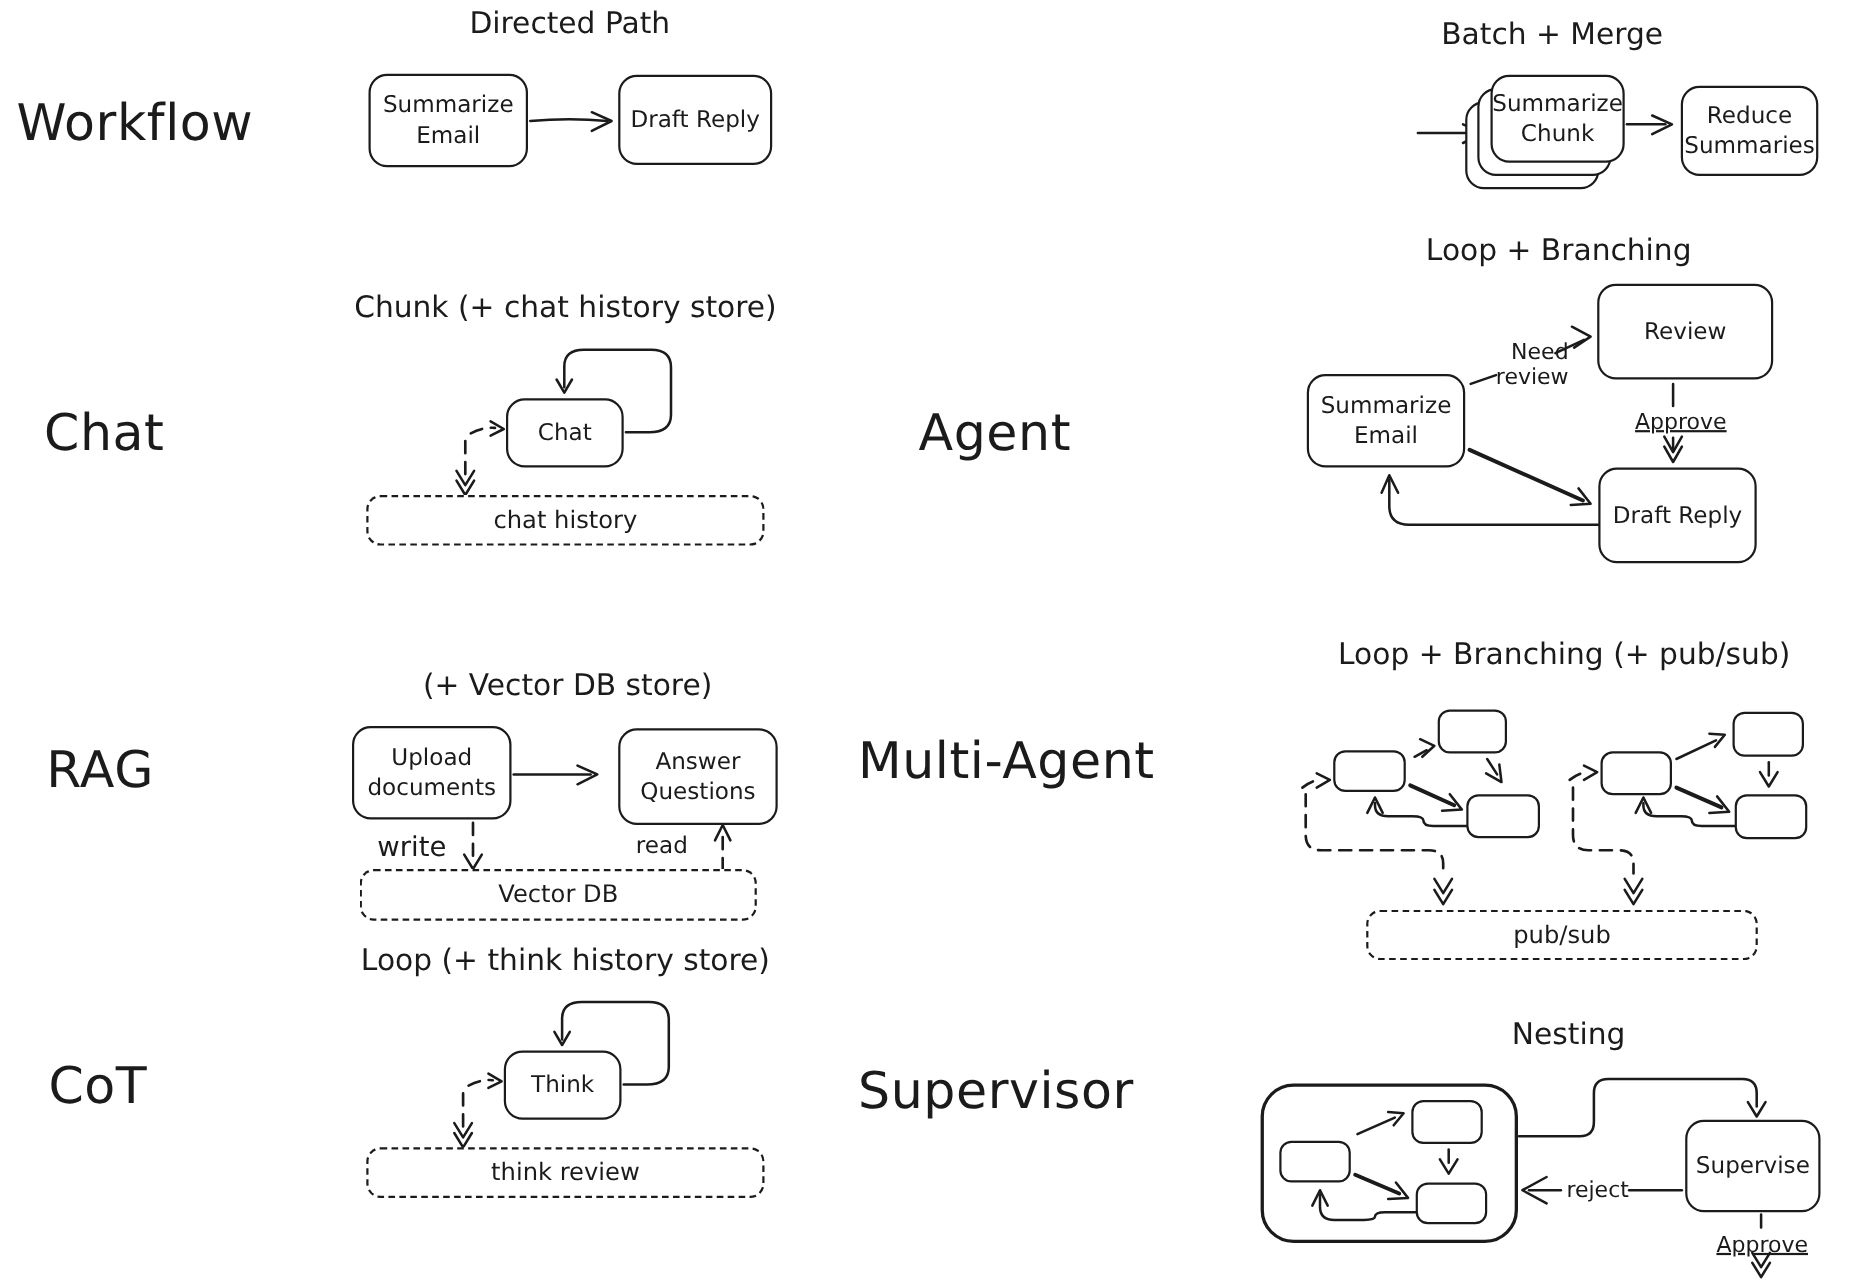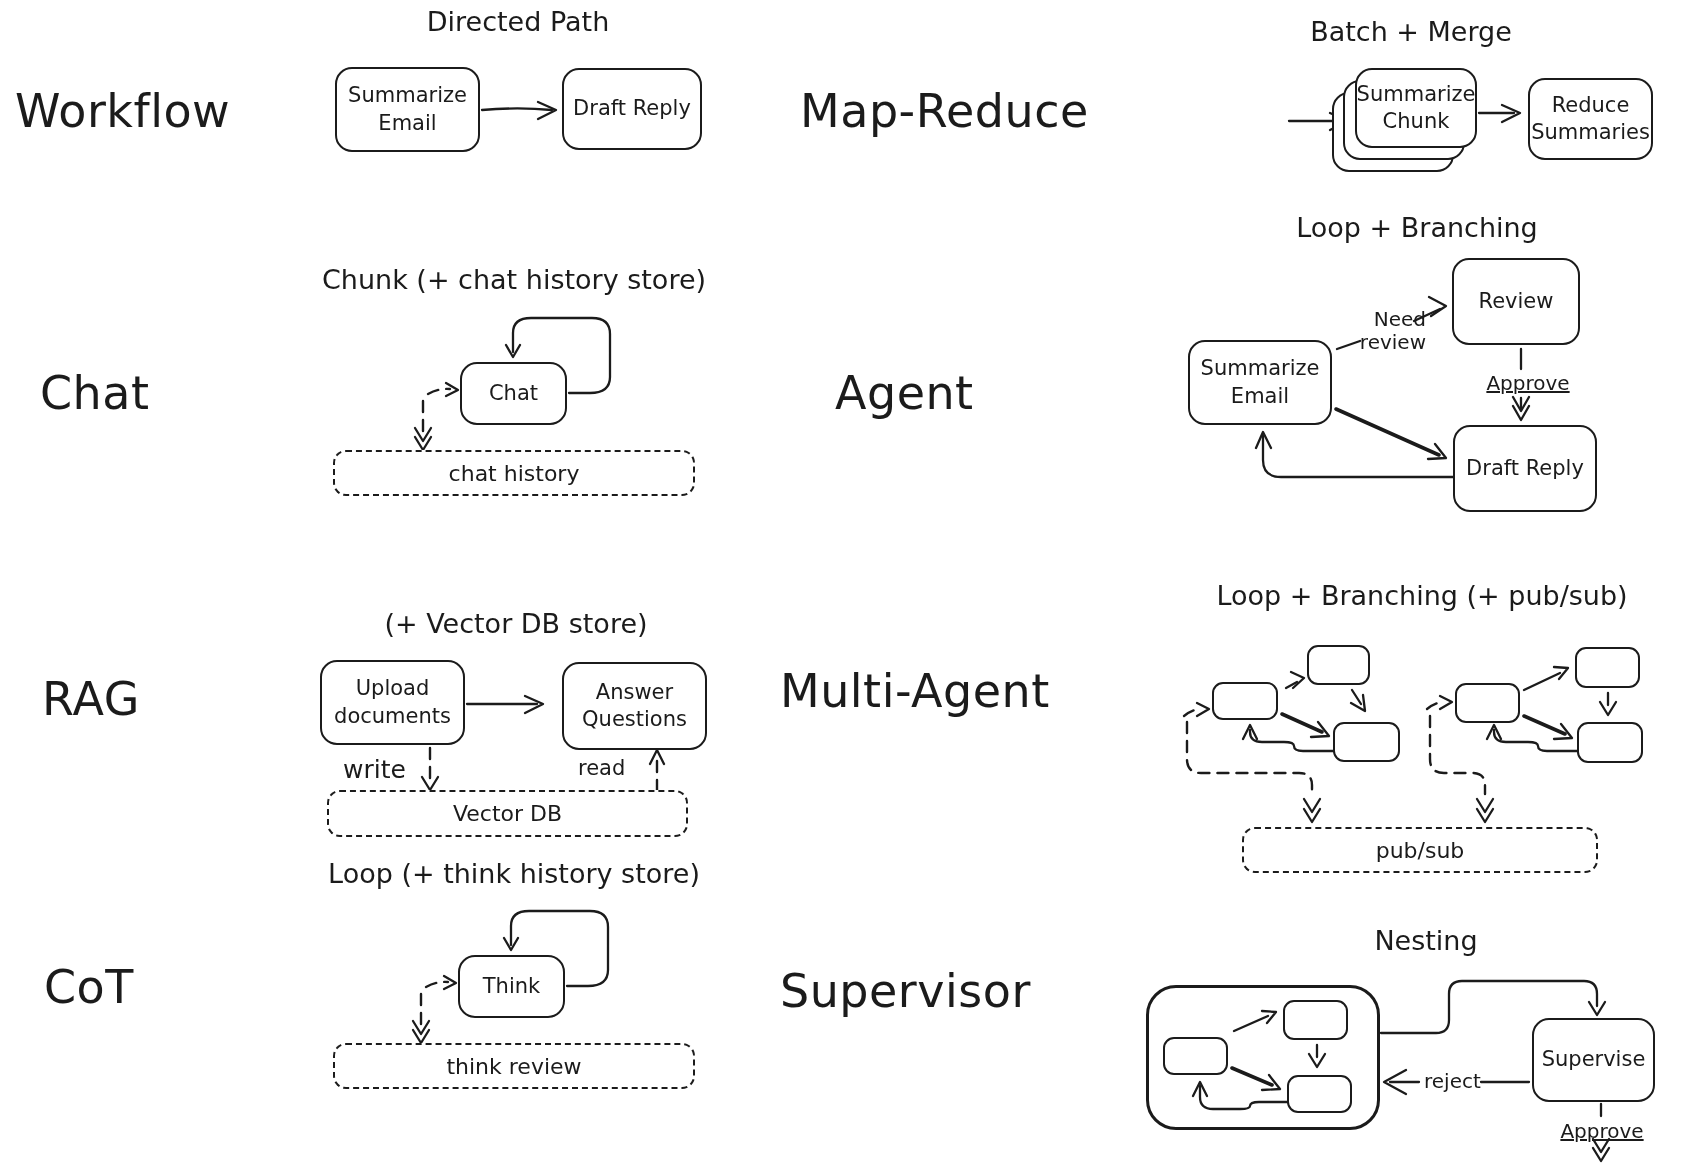--- a/index.html
+++ b/index.html
@@ -141,35 +141,34 @@
       <path class="w" d="M 1593 1139 L 1601 1152 L 1609 1139"></path>
       <path class="w" d="M 1593 1148 L 1601 1161 L 1609 1148"></path>
     </g>
   </svg>
 
   <div class="seclabel" style="left:15px;top:84px">Workflow</div>
   <div class="title" style="left:518px;top:6px">Directed Path</div>
   <div class="node" style="left:335px;top:67px;width:145px;height:85px">Summarize Email</div>
   <div class="node" style="left:562px;top:68px;width:140px;height:82px">Draft Reply</div>
 
-  <div class="seclabel" style="left:800px;top:84px">Map-Reduce</div>
   <div class="title" style="left:1411px;top:16px">Batch + Merge</div>
   <div class="node" style="left:1332px;top:92px;width:122px;height:80px"></div>
   <div class="node" style="left:1343px;top:80px;width:122px;height:80px"></div>
   <div class="node" style="left:1355px;top:68px;width:122px;height:80px">Summarize Chunk</div>
   <div class="node" style="left:1528px;top:78px;width:125px;height:82px">Reduce Summaries</div>
 
   <div class="seclabel" style="left:40px;top:366px">Chat</div>
   <div class="title" style="left:514px;top:264px">Chunk (+ chat history store)</div>
   <div class="node" style="left:460px;top:362px;width:107px;height:63px">Chat</div>
   <div class="store" style="left:333px;top:450px;width:362px;height:46px">chat history</div>
 
   <div class="seclabel" style="left:835px;top:366px">Agent</div>
   <div class="title" style="left:1417px;top:212px">Loop + Branching</div>
-  <div class="node" style="left:1452px;top:258px;width:128px;height:87px">Review</div>
+  <div class="node" style="left:1452px;top:258px;width:160px;height:87px">Review</div>
   <div class="node" style="left:1188px;top:340px;width:144px;height:85px">Summarize Email</div>
   <div class="node" style="left:1453px;top:425px;width:144px;height:87px">Draft Reply</div>
   <div class="small" style="left:1356px;top:308px;width:70px;text-align:right">Need review</div>
   <div class="small center" style="left:1528px;top:372px">Approve</div>
 
   <div class="seclabel" style="left:42px;top:672px">RAG</div>
   <div class="title" style="left:516px;top:608px">(+ Vector DB store)</div>
   <div class="node" style="left:320px;top:660px;width:145px;height:85px">Upload documents</div>
   <div class="node" style="left:562px;top:662px;width:145px;height:88px">Answer Questions</div>
   <div class="store" style="left:327px;top:790px;width:361px;height:47px">Vector DB</div>

